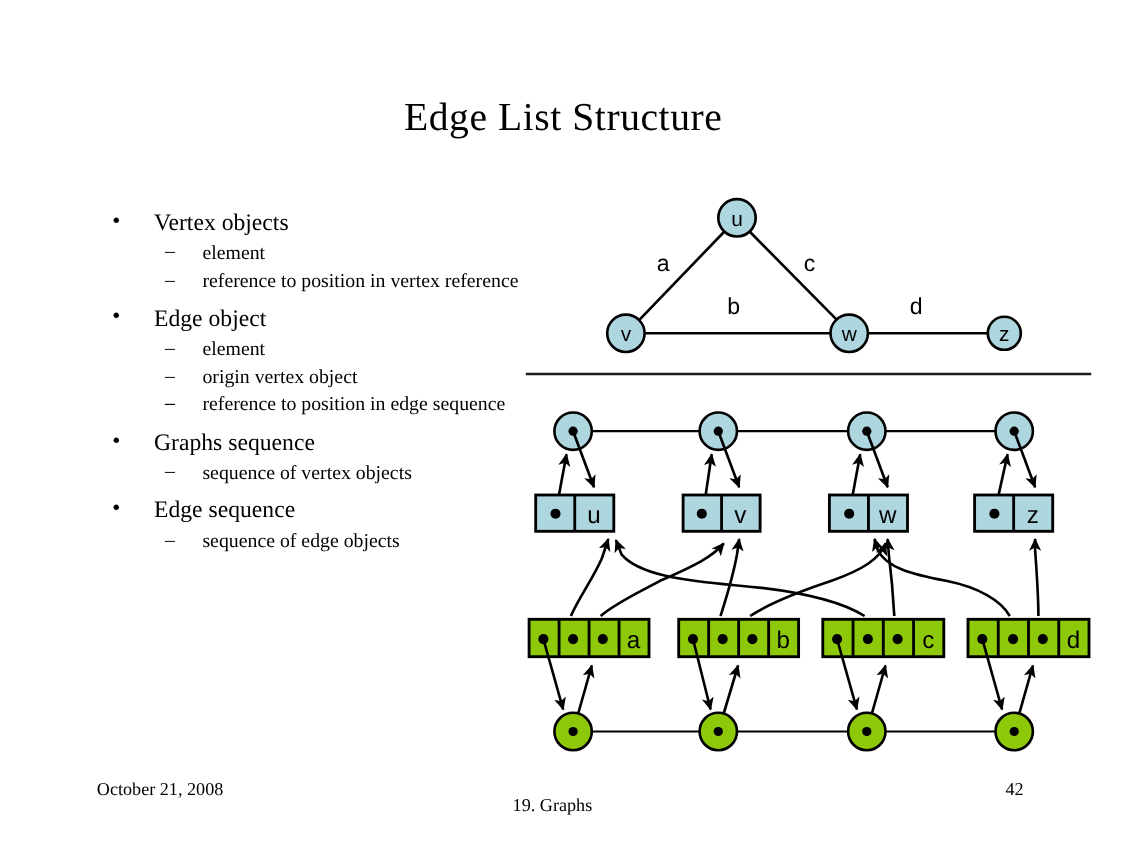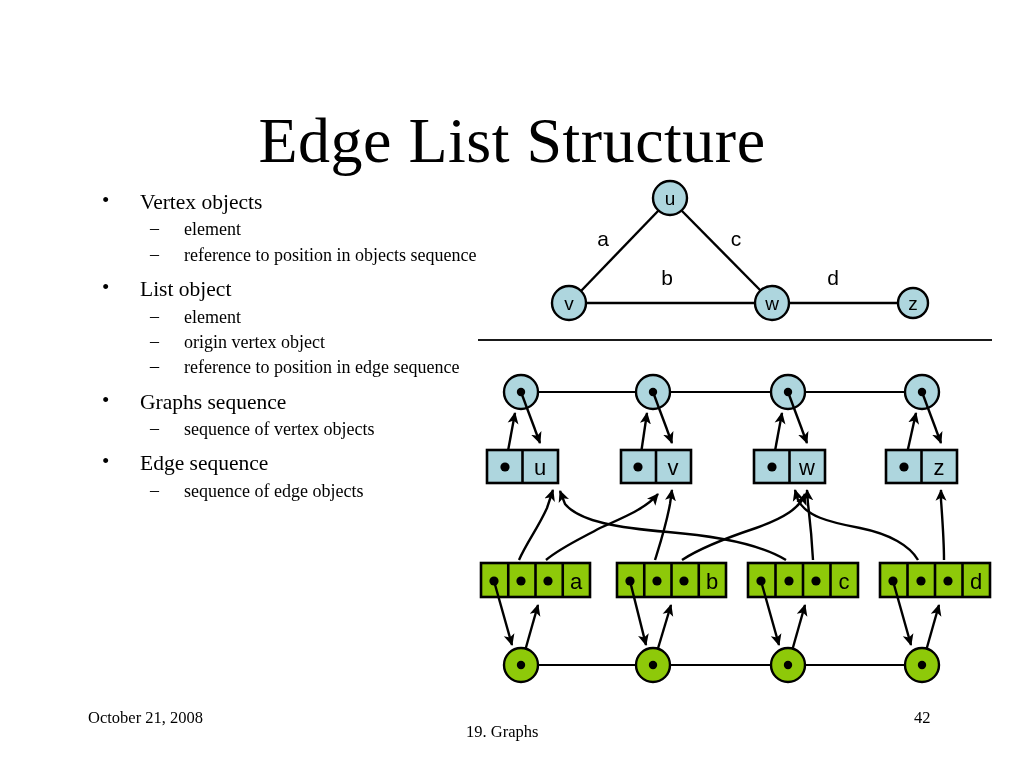--- a/index.html
+++ b/index.html
@@ -17,21 +17,21 @@
     font-family: "Liberation Serif", serif;
     color: #000000;
   }
   #slide-title {
     position: absolute;
     left: 0;
     top: 64px;
     width: 1024px;
     text-align: center;
     font-family: "Liberation Serif", serif;
-    font-size: 64px;
+    font-size: 36px;
     font-weight: normal;
     letter-spacing: 0.5px;
     line-height: 1.05;
   }
   
   #bullets {
     position: absolute;
     left: 88px;
     top: 188px;
     width: 400px;
@@ -113,26 +113,26 @@
     <div class="b1">
       <span class="marker">•</span>
       <span>Vertex objects</span>
     </div>
     <div class="b2">
       <span class="marker">–</span>
       <span>element</span>
     </div>
     <div class="b2">
       <span class="marker">–</span>
-      <span>reference to position in objects sequence</span>
+      <span>reference to position in vertex reference</span>
     </div>
 
     <div class="b1">
       <span class="marker">•</span>
-      <span>List object</span>
+      <span>Edge object</span>
     </div>
     <div class="b2">
       <span class="marker">–</span>
       <span>element</span>
     </div>
     <div class="b2">
       <span class="marker">–</span>
       <span>origin vertex object</span>
     </div>
     <div class="b2">

